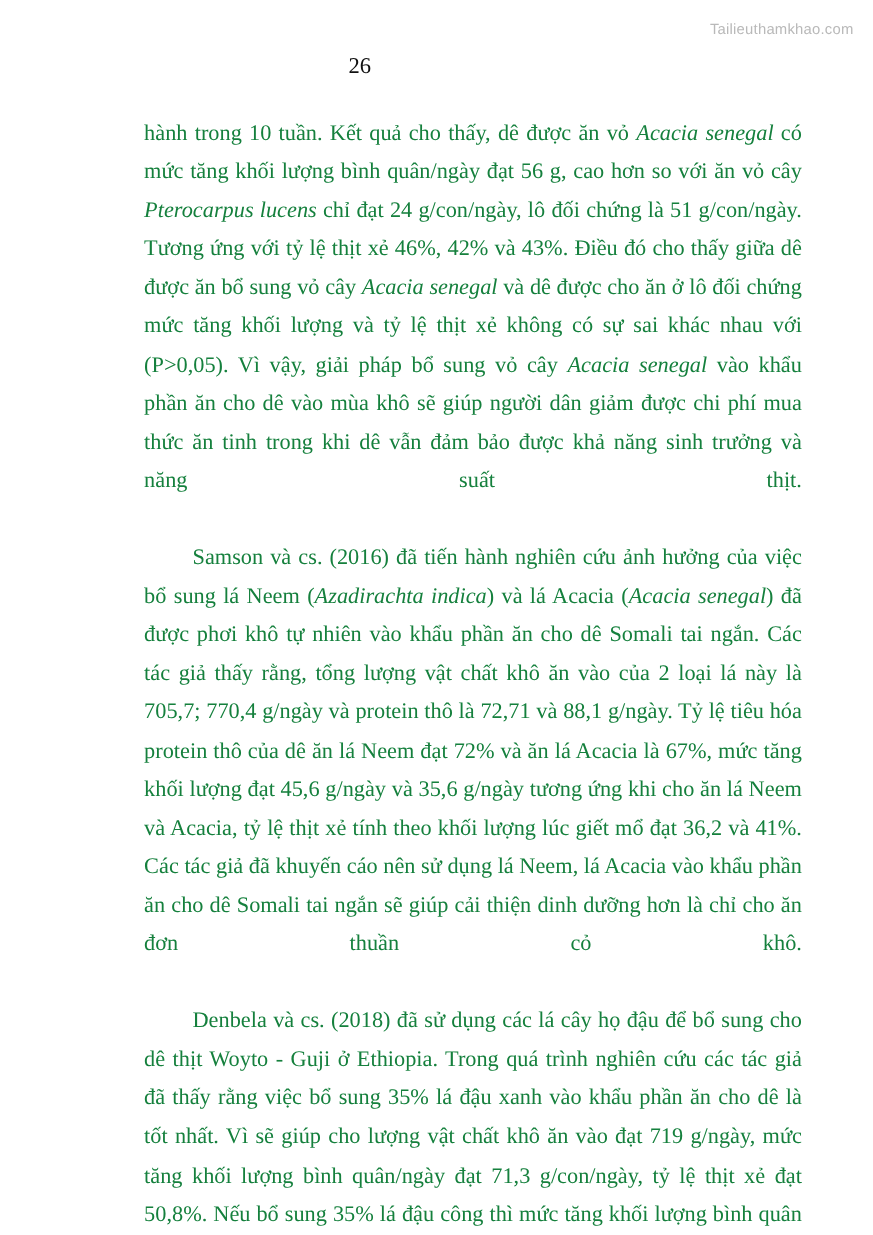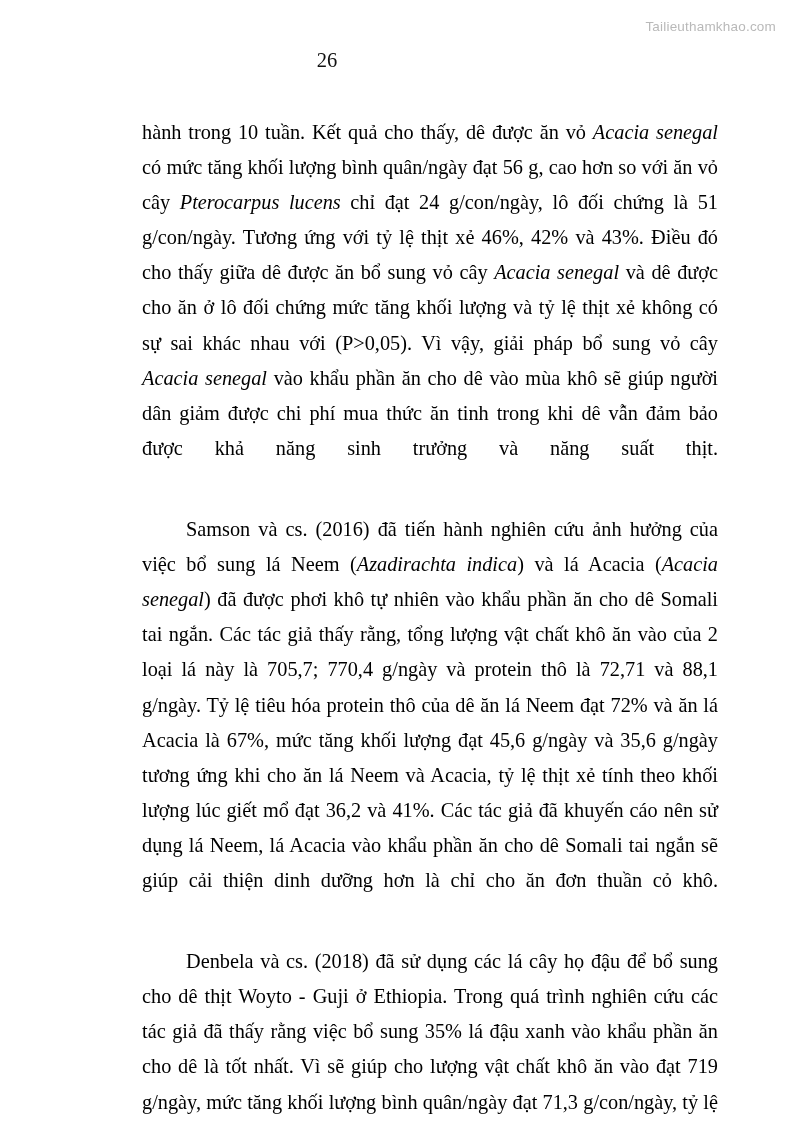--- a/index.html
+++ b/index.html
@@ -47,27 +47,27 @@
   }
 
   .content {
     position: absolute;
     left: 131px;
     top: 104px;
     width: 598px;
   }
 
   p.para {
-    margin: 11px;
+    margin: 0;
     font-size: 20.3px;
     line-height: 35.1px;
     text-align: justify;
     text-justify: inter-word;
     text-indent: 44px;
-    color: #000000;
+    color: #15803d;
     hyphens: none;
   }
   p.para.first {
     text-indent: 0;
   }
   
   p.para::after {
     content: "";
     display: inline-block;
     width: 100%;

